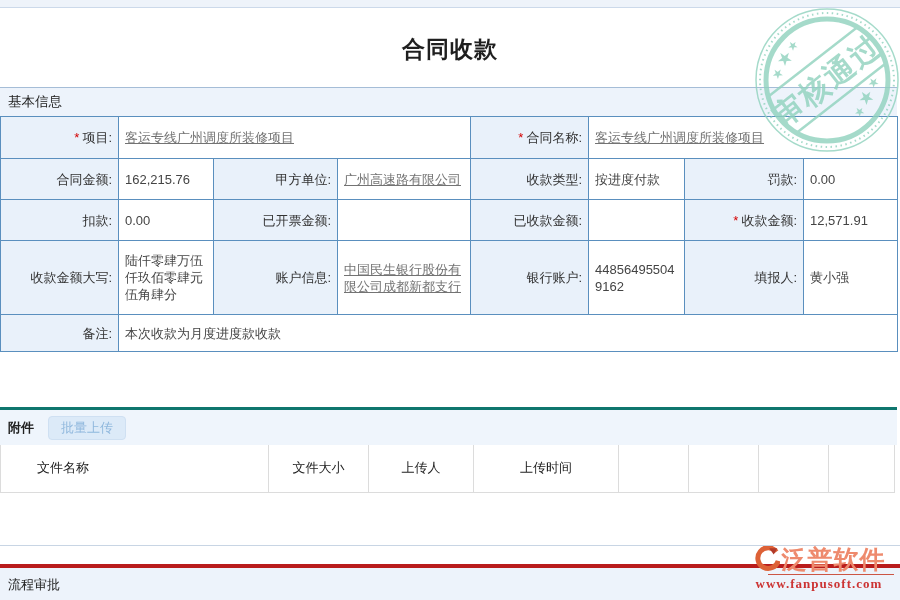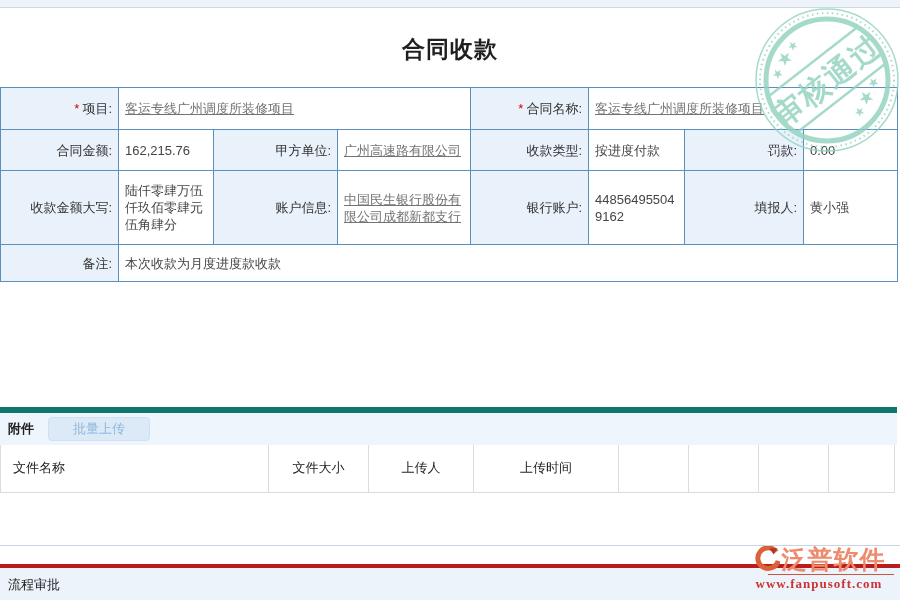--- a/index.html
+++ b/index.html
@@ -22,30 +22,30 @@
     line-height:17px; word-break:break-all; overflow:hidden; }
   td.lbl { background:#e9f1fa; text-align:right; color:#333; padding-right:7px; }
   td.val { background:#fff; text-align:left; color:#444; padding-left:8px; }
   .req { color:#d40000; margin-right:3px; }
   a.lnk { color:#737373; text-decoration:underline; cursor:pointer; }
   tr.r1 { height:43px; } tr.r2 { height:42px; } tr.r3 { height:41px; }
   tr.r4 { height:41px; } tr.r5 { height:74px; } tr.r6 { height:37px; }
 
   
   .attach-wrap { position:absolute; top:407px; left:0; width:897px; }
-  .attach-bar { height:38px; background:#eff5fc; border-top:6px solid #0f766e;
+  .attach-bar { height:38px; background:#eff5fc; border-top:3px solid #0f766e;
     display:flex; align-items:center; padding-left:8px; }
   .attach-title { font-weight:bold; color:#222; margin-right:14px; }
-  .upload-btn { height:24px; padding:0 24px; background:#dceaf8; color:#90b8dd;
+  .upload-btn { height:24px; padding:0 12px; background:#dceaf8; color:#90b8dd;
     border:1px solid #cfe0f2; border-radius:4px; font-size:13px; cursor:pointer;
     font-family:inherit; }
   table.attach-table { width:894px; border-collapse:collapse; table-layout:fixed; background:#fff; }
   table.attach-table td { border:1px solid #dcdcdc; border-top:none; height:47px;
     text-align:center; color:#222; }
-  table.attach-table td.first { text-align:left; padding-left:12px; }
+  table.attach-table td.first { text-align:left; padding-left:36px; }
   .hr-bottom { position:absolute; top:545px; left:0; width:900px; height:0;
     border-top:1px solid #c8d5e4; }
 
   
   .workflow-bar { position:absolute; top:564px; left:0; width:900px; height:36px;
     background:#edf3fb; border-top:4px solid #b91c1c; line-height:34px;
     padding-left:8px; color:#222; }
 
   
   .stamp { position:absolute; top:5px; left:752px; width:150px; height:150px;
@@ -82,20 +82,21 @@
       <text x="55" y="38" font-size="18">★</text>
       <text x="69" y="31" font-size="12">★</text>
       <text x="81" y="124" font-size="12">★</text>
       <text x="95" y="119" font-size="18">★</text>
       <text x="110" y="110" font-size="13">★</text>
     </g>
   </g>
 </svg>
 
 <div class="form-wrap">
+  <div class="sec-bar">基本信息</div>
   <table class="form-table">
     <colgroup>
       <col style="width:118px">
         <col style="width:95px">
         <col style="width:124px">
         <col style="width:133px">
       <col style="width:118px">
         <col style="width:96px">
         <col style="width:119px">
         <col style="width:94px">
@@ -109,20 +110,30 @@
     </tr>
     <tr class="r3">
       <td class="lbl"><span>合同金额:</span></td>
       <td class="val"><span>162,215.76</span></td>
       <td class="lbl"><span>甲方单位:</span></td>
       <td class="val"><a class="lnk">广州高速路有限公司</a></td>
       <td class="lbl"><span>收款类型:</span></td>
       <td class="val"><span>按进度付款</span></td>
       <td class="lbl"><span>罚款:</span></td>
       <td class="val"><span>0.00</span></td>
+    </tr>
+    <tr class="r4">
+      <td class="lbl"><span>扣款:</span></td>
+      <td class="val"><span>0.00</span></td>
+      <td class="lbl"><span>已开票金额:</span></td>
+      <td class="val"><span></span></td>
+      <td class="lbl"><span>已收款金额:</span></td>
+      <td class="val"><span></span></td>
+      <td class="lbl"><span class="req">*</span><span>收款金额:</span></td>
+      <td class="val"><span>12,571.91</span></td>
     </tr>
     <tr class="r5">
       <td class="lbl"><span>收款金额大写:</span></td>
       <td class="val"><span>陆仟零肆万伍仟玖佰零肆元伍角肆分</span></td>
       <td class="lbl"><span>账户信息:</span></td>
       <td class="val"><a class="lnk">中国民生银行股份有限公司成都新都支行</a></td>
       <td class="lbl"><span>银行账户:</span></td>
       <td class="val"><span>448564955049162</span></td>
       <td class="lbl"><span>填报人:</span></td>
       <td class="val"><span>黄小强</span></td>

